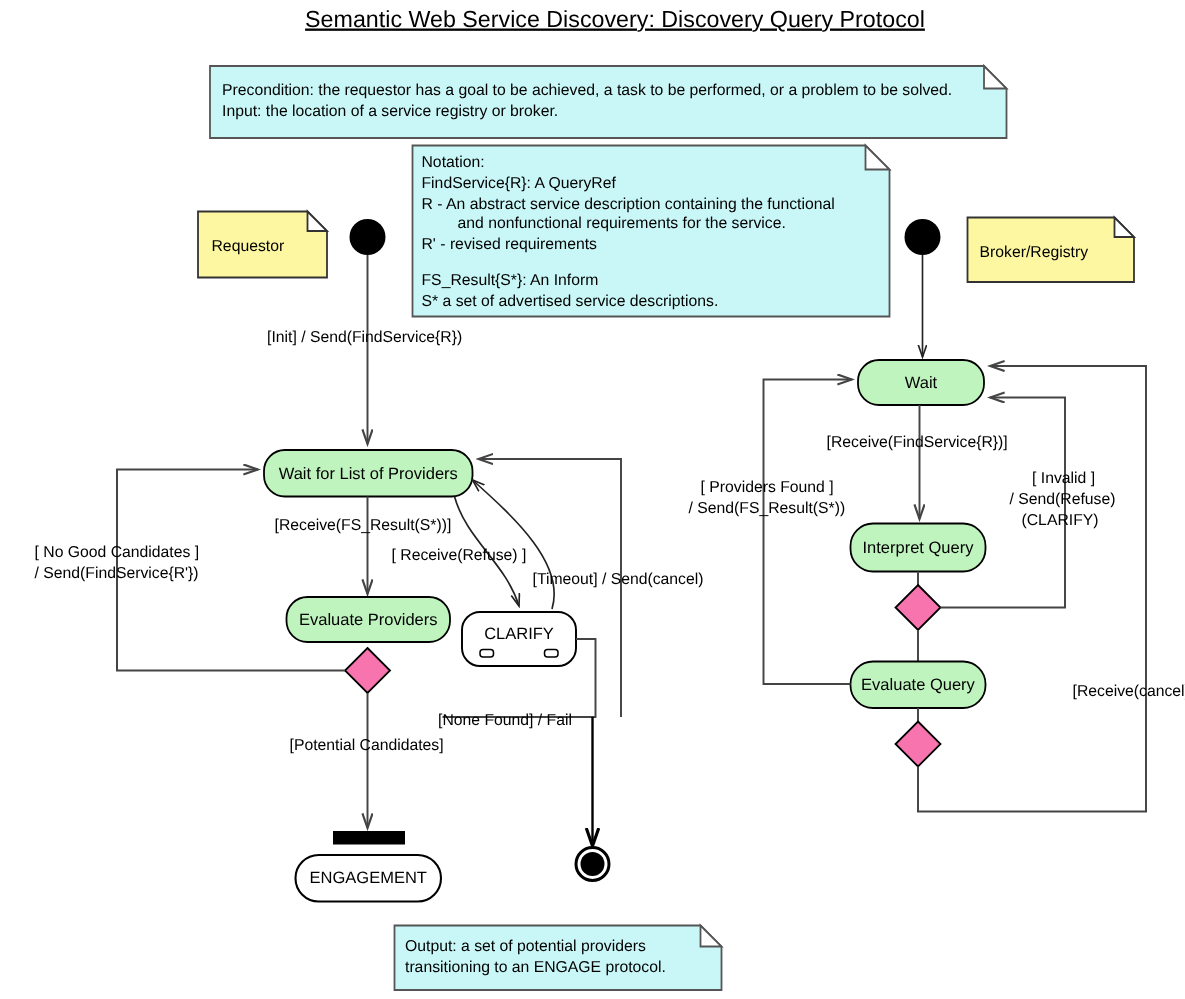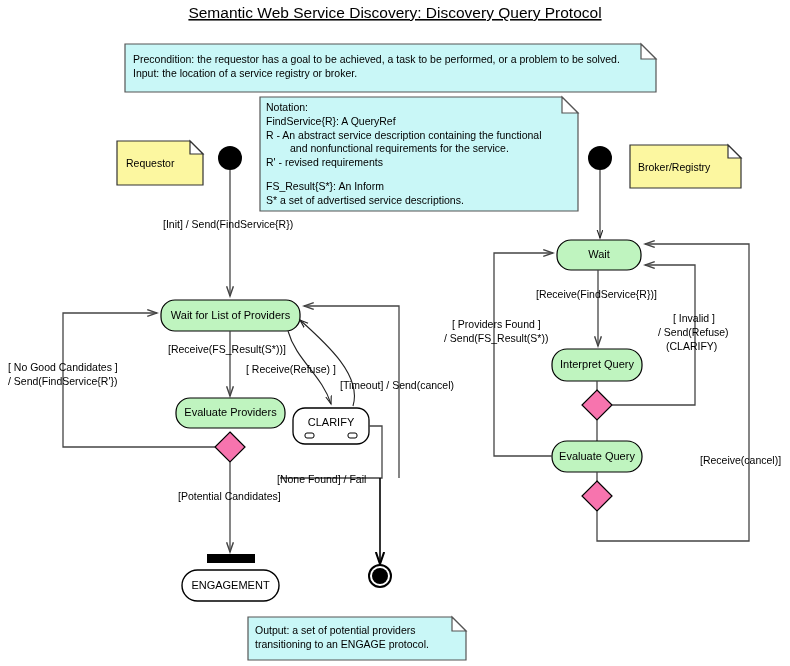--- a/index.html
+++ b/index.html
@@ -10,20 +10,21 @@
   body {
     width: 790px;
     height: 666px;
     font-family: "Liberation Sans", sans-serif;
     overflow: hidden;
   }
   #diagram-root {
     position: relative;
     width: 640px;
     height: 666px;
+    padding-left: 15px;
   }
   svg#uml {
     display: block;
     width: 790px;
     height: 666px;
   }
   .diagram-title {
     font-family: "Liberation Sans", sans-serif;
     font-size: 15.5px;
     fill: #000000;

